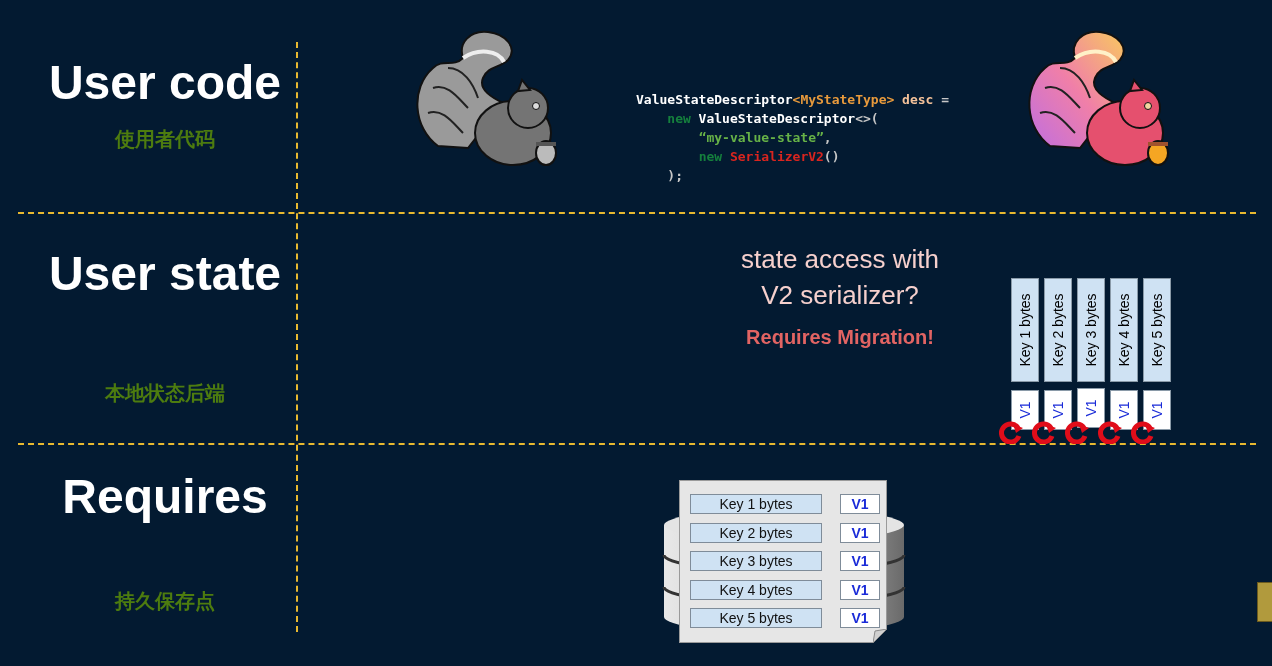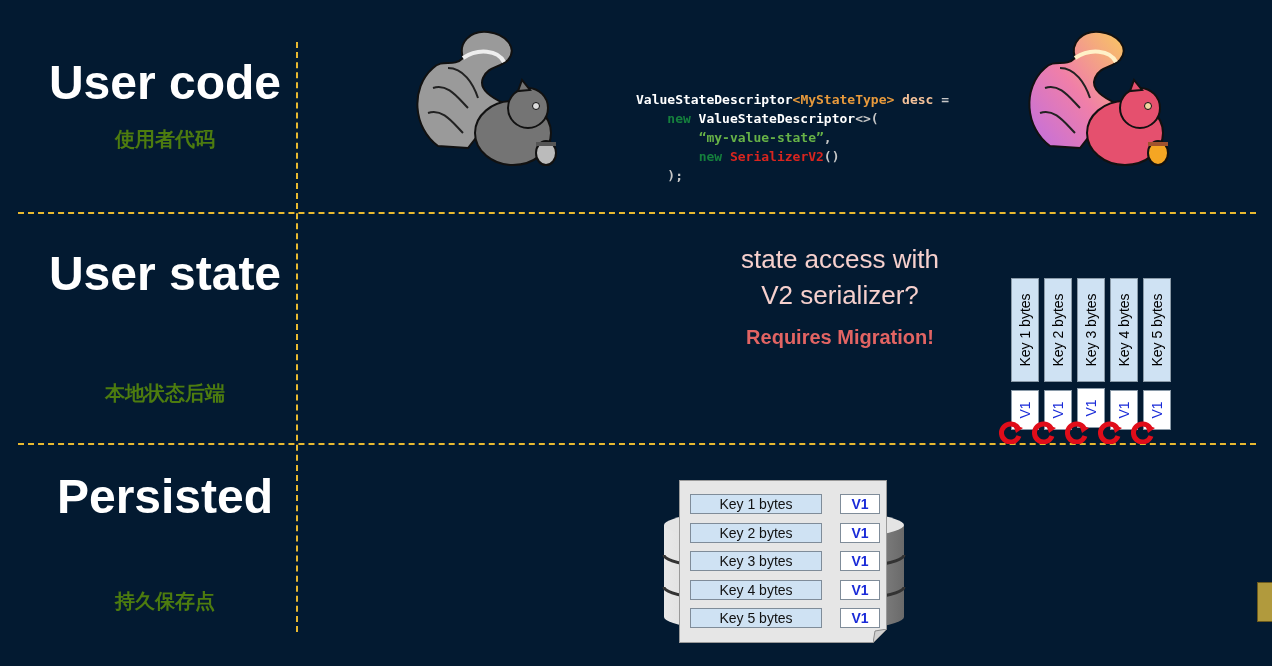--- a/index.html
+++ b/index.html
@@ -39,21 +39,21 @@
 
 <div class="row-title" style="top:60px;">User code</div>
 <div class="row-sub" style="top:126px;">使用者代码</div>
 
 <div class="row-title" style="top:251px;">
   <div>User state</div>
 </div>
 <div class="row-sub" style="top:380px;">本地状态后端</div>
 
 <div class="row-title" style="top:474px;">
-  <div>Persisted</div>
+  <div>Requires</div>
 </div>
 <div class="row-sub" style="top:588px;">持久保存点</div>
 
 <svg class="abs" style="left:408px; top:28px;" width="150" height="148" viewBox="0 0 150 148">
   <path d="M30,118 C5,100 2,60 25,40 C35,30 45,40 55,30 C50,15 62,2 80,4 C98,6 110,20 100,32 C92,40 80,38 75,50 C70,62 85,70 95,75 L60,120 Z" fill="#9a9a9a" stroke="#111" stroke-width="2"></path>
   <path d="M55,30 C70,20 90,22 96,34" fill="none" stroke="#eee" stroke-width="4"></path>
   <path d="M25,60 C40,55 50,70 60,80" fill="none" stroke="#222" stroke-width="2"></path>
   <path d="M20,85 C35,80 45,95 55,105" fill="none" stroke="#222" stroke-width="2"></path>
   <path d="M40,40 C55,40 65,55 70,70" fill="none" stroke="#222" stroke-width="2"></path>
   <ellipse cx="105" cy="105" rx="38" ry="32" fill="#747474" stroke="#111" stroke-width="2"></ellipse>

